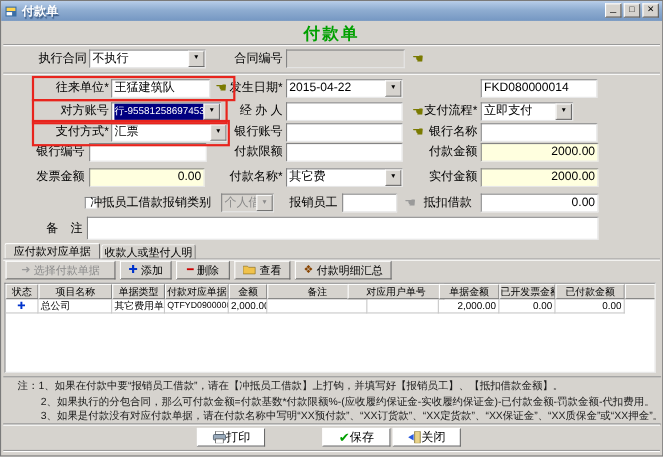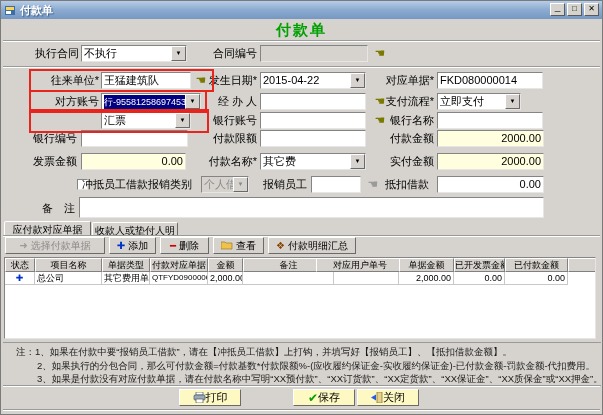--- a/index.html
+++ b/index.html
@@ -57,21 +57,21 @@
   .gc.code { font-size:8px; }
 
   
   .notes { position:absolute; left:2px; top:341px; width:598px; height:44px;
     border-top:1px solid #9a9a9a; border-bottom:1px solid #9a9a9a; background:#d6d3ce; overflow:hidden; }
   .notes p { font-size:9.5px; line-height:13.5px; color:#1a1a1a; margin-left:13px; white-space:nowrap; }
   .notes p:first-child { margin-top:2px; }
   .notes p + p { padding-left:21px; }
 
   
-  .fbtn { position:absolute; top:388px; height:17px; width:62px; background:#fef9c3; border:1px solid; border-color:#fff #6a6a6a #6a6a6a #fff;
+  .fbtn { position:absolute; top:388px; height:17px; width:62px; background:#ffffff; border:1px solid; border-color:#fff #6a6a6a #6a6a6a #fff;
     font-size:11px; display:flex; align-items:center; justify-content:center; gap:0; }
   svg { display:block; }
 </style>
 </head>
 <body>
 
 <div class="win">
 
   <div class="titlebar">
     <span>
@@ -101,36 +101,36 @@
   <span class="hand" style="left:371px;top:44px">☚</span>
   <div class="hr" style="top:65px"></div>
 
   <span class="lbl" style="left:30px;top:71px;width:68px">往来单位*</span>
   <div class="fld" style="left:100px;top:71px;width:90px">王猛建筑队</div>
   <span class="hand" style="left:192px;top:71px">☚</span>
   <span class="lbl" style="left:188px;top:71px;width:68px">发生日期*</span>
   <div class="fld combo" style="left:259px;top:71px;width:106px">
     <span>2015-04-22</span><span class="arrow">▼</span>
   </div>
-  <span class="lbl" style="left:365px;top:71px;width:68px">对应单据*</span>
   <div class="fld" style="left:436px;top:71px;width:106px">FKD080000014</div>
 
   <span class="lbl" style="left:30px;top:92px;width:68px">对方账号</span>
   <div class="fld combo" style="left:100px;top:92px;width:100px">
     <span class="sel-text">行-95581258697453296665</span><span class="arrow">▼</span>
   </div>
   <span class="lbl" style="left:188px;top:92px;width:68px">经 办 人</span>
   <div class="fld" style="left:259px;top:92px;width:106px"></div>
   <span class="hand" style="left:371px;top:92px">☚</span>
   <span class="lbl" style="left:365px;top:92px;width:68px">支付流程*</span>
   <div class="fld combo" style="left:436px;top:92px;width:84px">
     <span>立即支付</span><span class="arrow">▼</span>
   </div>
 
-  <div class="fld combo" style="left:100px;top:111px;width:90px">
+  <span class="lbl" style="left:30px;top:111px;width:68px">支付方式*</span>
+  <div class="fld combo" style="left:100px;top:111px;width:106px">
     <span>汇票</span><span class="arrow">▼</span>
   </div>
   <span class="lbl" style="left:188px;top:111px;width:68px">银行账号</span>
   <div class="fld" style="left:259px;top:111px;width:106px"></div>
   <span class="hand" style="left:371px;top:111px">☚</span>
   <span class="lbl" style="left:365px;top:111px;width:68px">银行名称</span>
   <div class="fld" style="left:436px;top:111px;width:106px"></div>
 
   <span class="lbl" style="left:8px;top:129px;width:68px">银行编号</span>
   <div class="fld" style="left:80px;top:129px;width:107px"></div>

